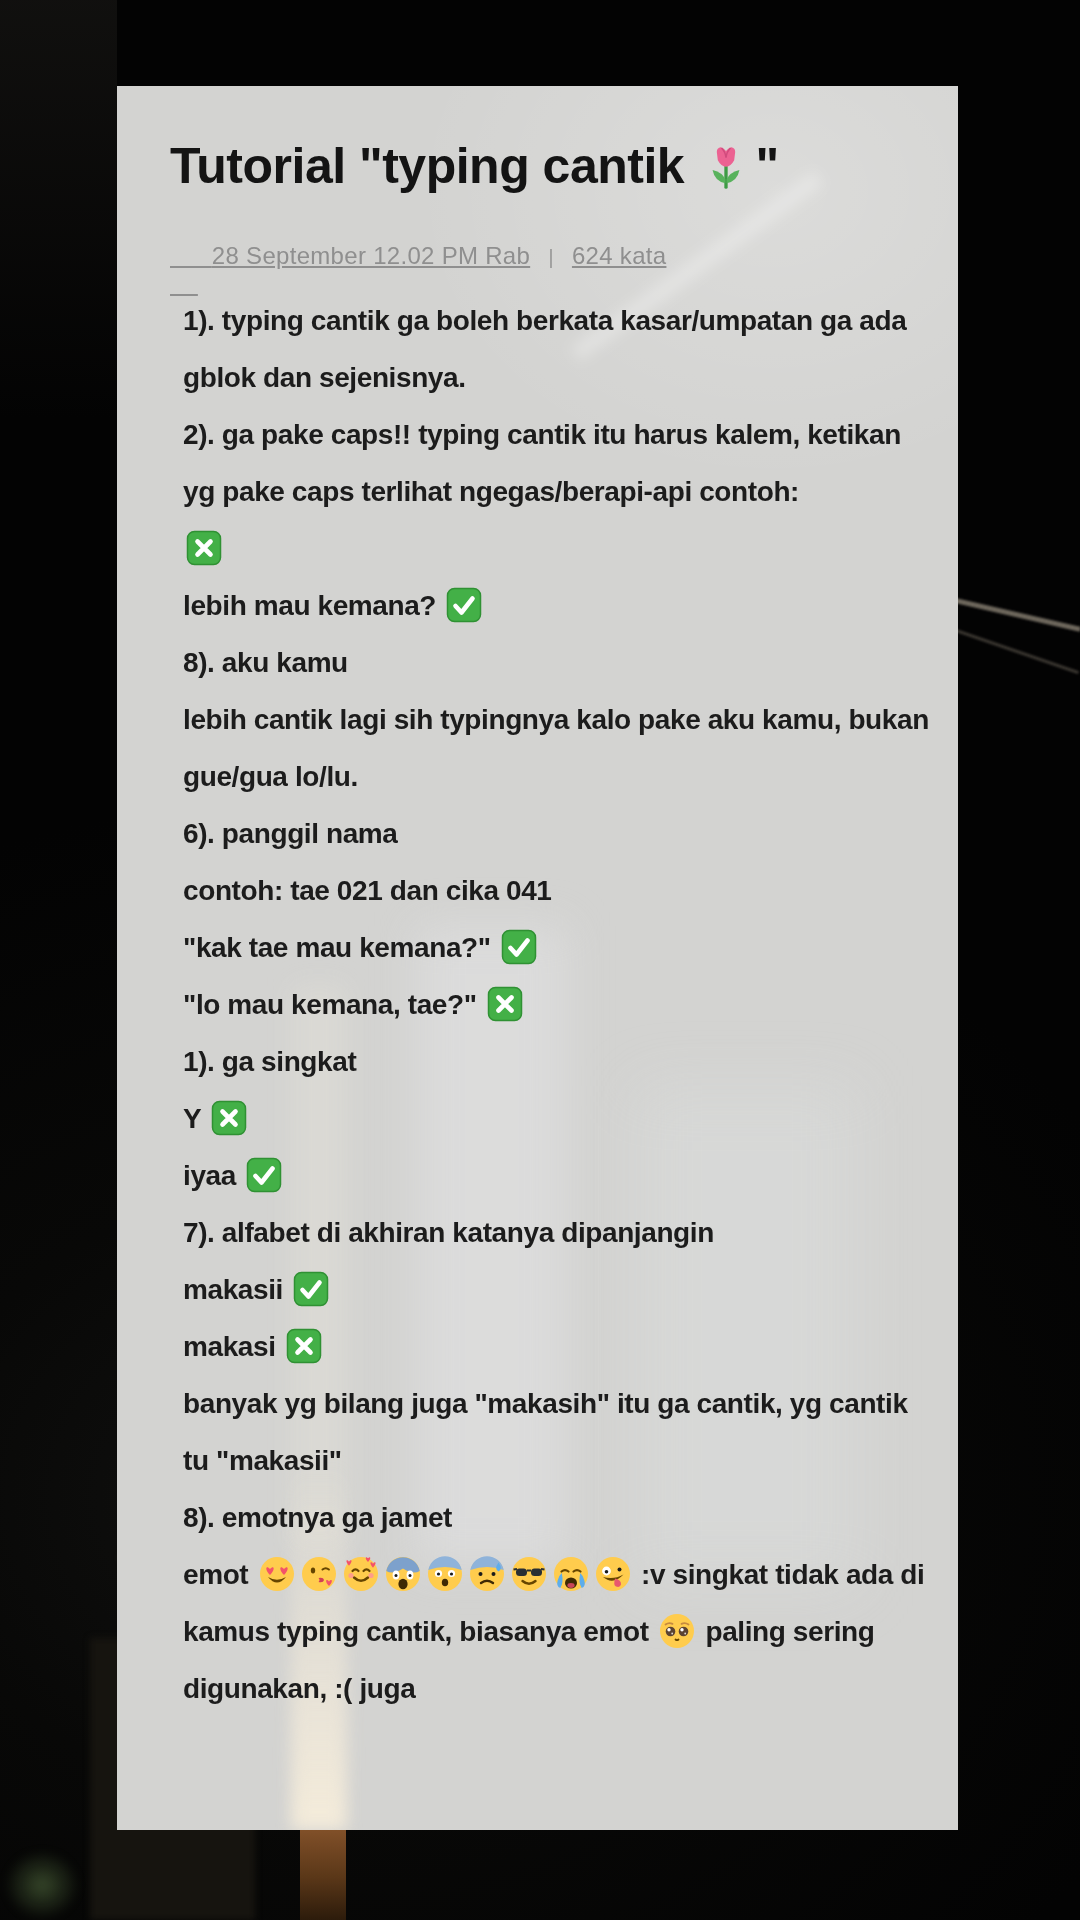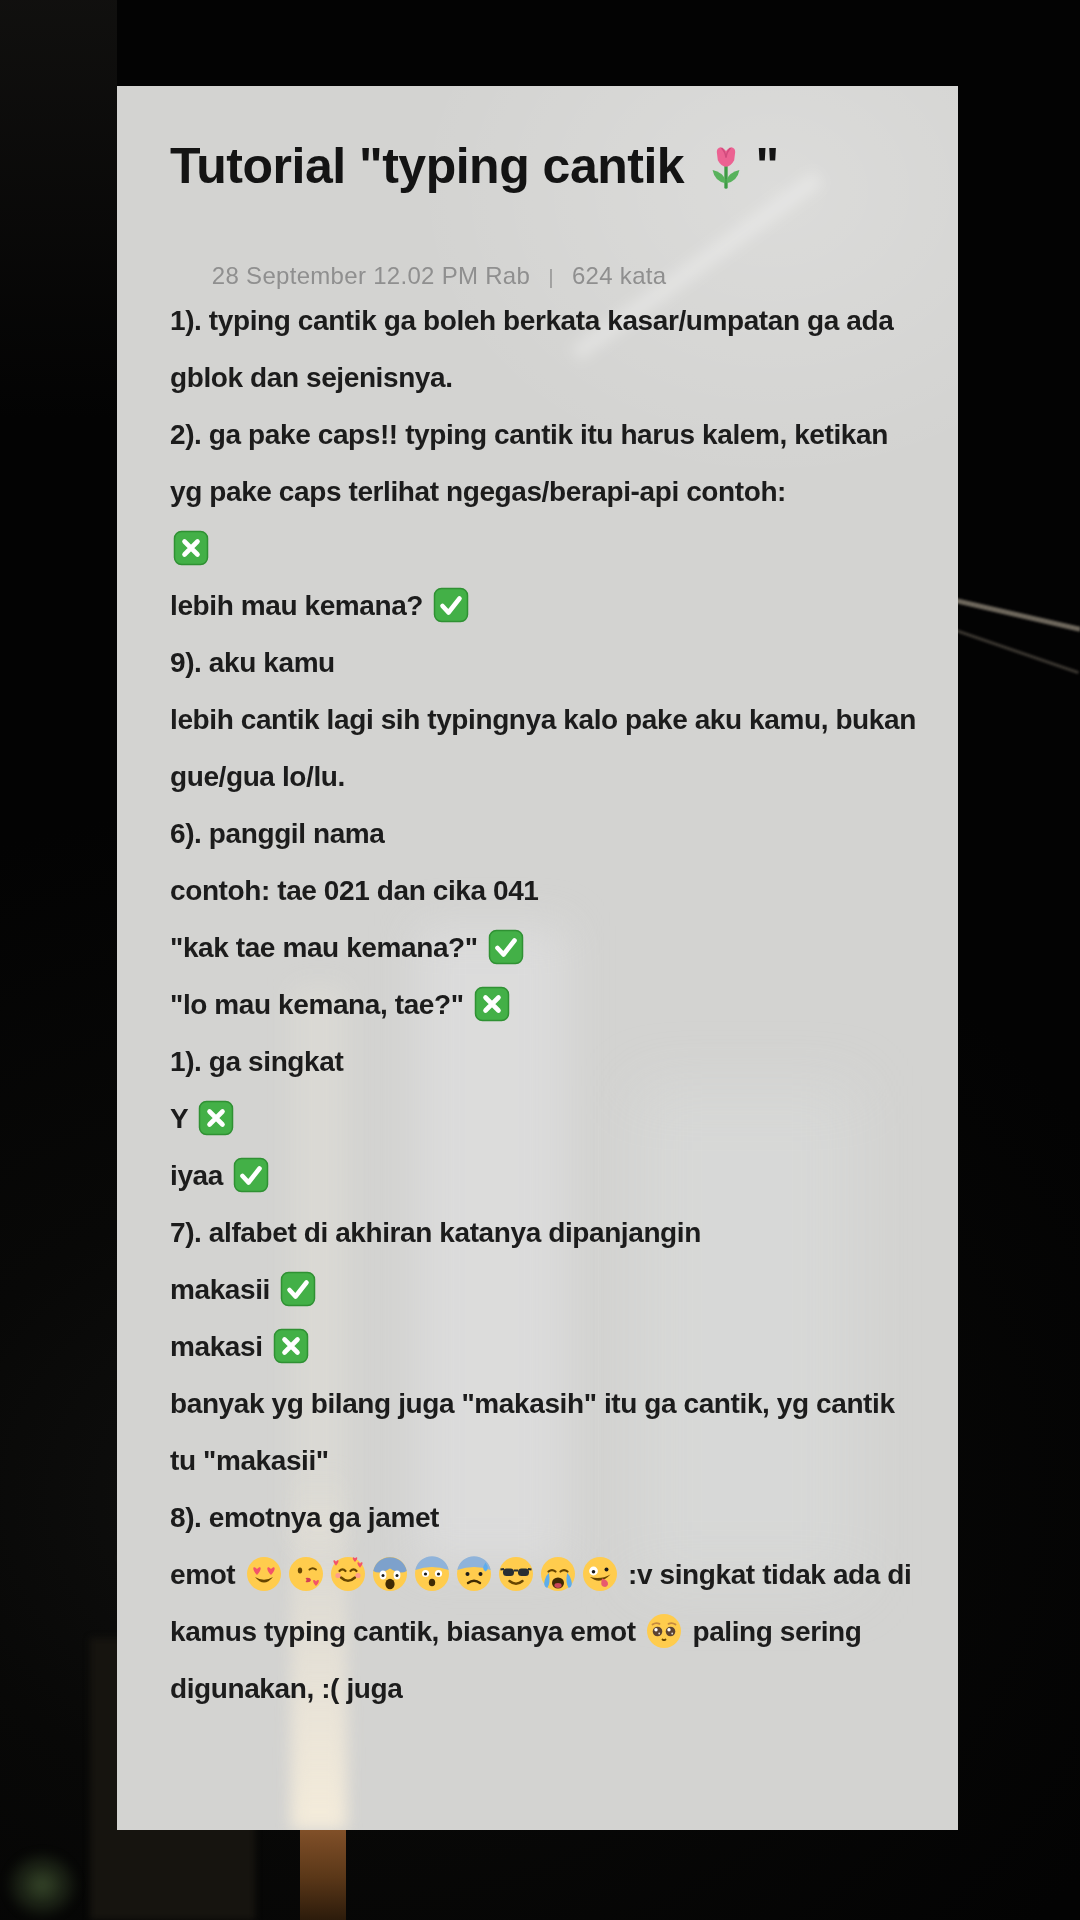--- a/index.html
+++ b/index.html
@@ -33,26 +33,26 @@
   .streak-mid{position:absolute;left:300px;top:840px;width:150px;height:640px;
       background:rgba(233,235,236,.38);filter:blur(22px);}
   .streak-right{position:absolute;left:520px;top:1000px;width:220px;height:500px;
       background:rgba(228,230,230,.28);filter:blur(30px);}
   .streak-pole-up{position:absolute;left:176px;top:900px;width:52px;height:560px;
       background:rgba(245,238,225,.25);filter:blur(14px);}
   .streak-pole{position:absolute;left:174px;bottom:0;width:56px;height:370px;
       background:linear-gradient(0deg, rgba(250,240,220,.85), rgba(250,240,220,0));filter:blur(8px);}
   .title{position:absolute;left:53px;top:40px;margin:0;line-height:80px;
       font-size:50px;font-weight:700;color:#141414;letter-spacing:-.5px;white-space:pre;}
-  .meta{position:absolute;left:53px;top:148px;font-size:24px;color:#8f8f8f;
-      letter-spacing:.3px;white-space:pre;}
+  .meta{position:absolute;left:53px;top:128px;font-size:24px;color:#8f8f8f;
+      letter-spacing:.3px;white-space:pre;text-decoration:underline;}
   .meta .sep{margin:0 18px;color:#9a9a9a;font-size:21px;}
   .note-body{position:absolute;left:53px;top:206px;width:775px;
       font-size:28px;font-weight:700;color:#1c1c1c;letter-spacing:-.4px;}
-  .line{height:57px;line-height:57px;white-space:pre;}
+  .line{height:57px;line-height:57px;white-space:pre;margin-left:13px;}
   .emoji{display:inline-block;width:36px;height:36px;vertical-align:-8px;margin:0 3px;}
   .emoji svg{width:100%;height:100%;display:block;}
   .emoji-lg{width:46px;height:46px;vertical-align:-8px;margin:0 6px;}
 </style>
 </head>
 <body>
 
 <div class="stage">
   <div class="bg">
     <div class="bg-texture-topleft"></div>
@@ -89,21 +89,21 @@
         <div class="line"><span>2). ga pake caps!! typing cantik itu harus kalem, ketikan</span></div>
         <div class="line"><span>yg pake caps terlihat ngegas/berapi-api contoh:</span></div>
         <div class="line"><span class="emoji"><svg viewBox="0 0 36 36" aria-hidden="true">
               <rect x="1.5" y="1.5" width="33" height="33" rx="7" fill="#43b047" stroke="#2f9133" stroke-width="1.5"></rect>
               <path d="M11.5 11.5 L24.5 24.5 M24.5 11.5 L11.5 24.5" stroke="#fff" stroke-width="4.6" stroke-linecap="round"></path>
             </svg></span></div>
         <div class="line"><span>lebih mau kemana? </span><span class="emoji"><svg viewBox="0 0 36 36" aria-hidden="true">
               <rect x="1.5" y="1.5" width="33" height="33" rx="7" fill="#43b047" stroke="#2f9133" stroke-width="1.5"></rect>
               <path d="M9.5 19 L15.5 25.5 L26.5 11.5" stroke="#fff" stroke-width="4.6" stroke-linecap="round" stroke-linejoin="round" fill="none"></path>
             </svg></span></div>
-        <div class="line"><span>9). aku kamu</span></div>
+        <div class="line"><span>8). aku kamu</span></div>
         <div class="line"><span>lebih cantik lagi sih typingnya kalo pake aku kamu, bukan</span></div>
         <div class="line"><span>gue/gua lo/lu.</span></div>
         <div class="line"><span>6). panggil nama</span></div>
         <div class="line"><span>contoh: tae 021 dan cika 041</span></div>
         <div class="line"><span>"kak tae mau kemana?" </span><span class="emoji"><svg viewBox="0 0 36 36" aria-hidden="true">
               <rect x="1.5" y="1.5" width="33" height="33" rx="7" fill="#43b047" stroke="#2f9133" stroke-width="1.5"></rect>
               <path d="M9.5 19 L15.5 25.5 L26.5 11.5" stroke="#fff" stroke-width="4.6" stroke-linecap="round" stroke-linejoin="round" fill="none"></path>
             </svg></span></div>
         <div class="line"><span>"lo mau kemana, tae?" </span><span class="emoji"><svg viewBox="0 0 36 36" aria-hidden="true">
               <rect x="1.5" y="1.5" width="33" height="33" rx="7" fill="#43b047" stroke="#2f9133" stroke-width="1.5"></rect>

